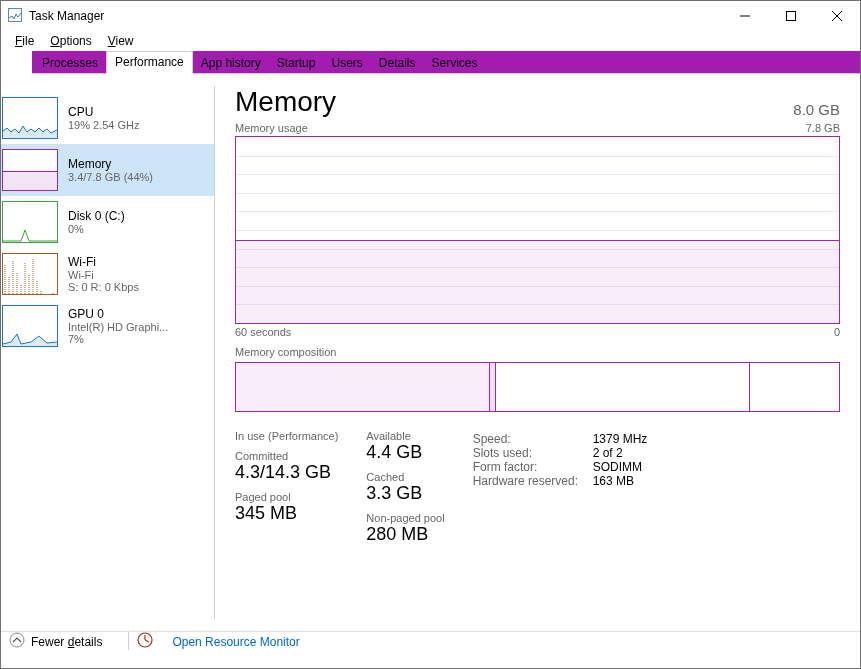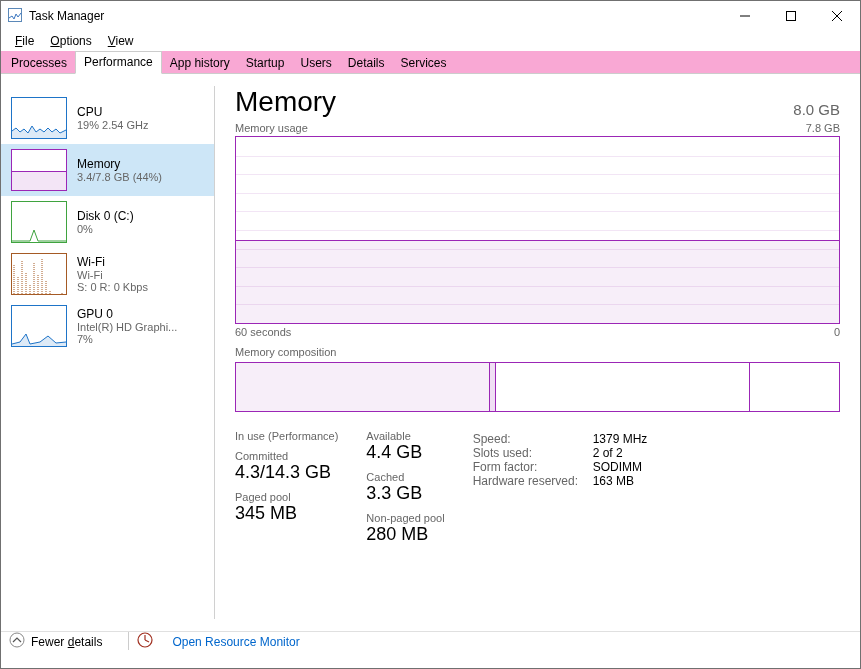--- a/index.html
+++ b/index.html
@@ -4,26 +4,26 @@
 <style>
   body { margin:0; font-family:"Segoe UI", Arial, sans-serif; font-size:12px; color:#000; background:#fff; }
   .window { width:861px; height:669px; border:1px solid #707070; box-sizing:border-box; display:flex; flex-direction:column; }
   .titlebar { height:30px; display:flex; align-items:center; justify-content:space-between; }
   .titlebar-left { display:flex; align-items:center; padding-left:6px; }
   .titlebar-title { padding-left:6px; }
   .titlebar-controls { display:flex; }
   .tb-btn { width:46px; height:30px; display:flex; align-items:center; justify-content:center; }
   .menubar { height:20px; display:flex; align-items:center; padding-left:6px; }
   .menu-item { padding:2px 8px; cursor:default; }
-  .tabbar { height:22px; display:flex; align-items:flex-end; padding:0 2px; border-bottom:1px solid #ccc; background:#f9a8d4; }
+  .tabbar { height:22px; display:flex; align-items:flex-end; padding:0 2px; border-bottom:1px solid #ccc; background:#a21caf;margin-left:31px; }
   .tab { padding:3px 8px 4px; margin-right:0; cursor:default; position:relative; top:1px; }
   .tab.active { border:1px solid #ccc; border-bottom:1px solid #fff; background:#fff; }
   .content { flex:1; display:flex; overflow:hidden; }
   .leftpane { width:214px; border-right:1px solid #d0d0d0; padding:6px 0; box-sizing:border-box; margin:12px 0; overflow:hidden; }
-  .nav-row { display:flex; padding:5px 10px; cursor:default; }
+  .nav-row { display:flex; padding:5px 1px; cursor:default; }
   .nav-row.selected { background:#cde6f7; }
   .thumb { width:56px; height:42px; border:1px solid #999; box-sizing:border-box; position:relative; flex-shrink:0; margin-right:10px; background:#fff; }
   .nav-txt { display:flex; flex-direction:column; justify-content:center; }
   .nav-title { font-size:12px; }
   .nav-sub { font-size:11px; color:#666; white-space:nowrap; overflow:hidden; text-overflow:ellipsis; max-width:120px; }
   .rightpane { flex:1; padding:12px 20px; overflow:hidden; }
   .hdr-row { display:flex; justify-content:space-between; align-items:flex-end; }
   .hdr-big { font-size:28px; font-weight:300; }
   .hdr-cap { font-size:15px; color:#666; }
   .graph-lbl-row { display:flex; justify-content:space-between; font-size:11px; color:#666; margin-top:4px; }

